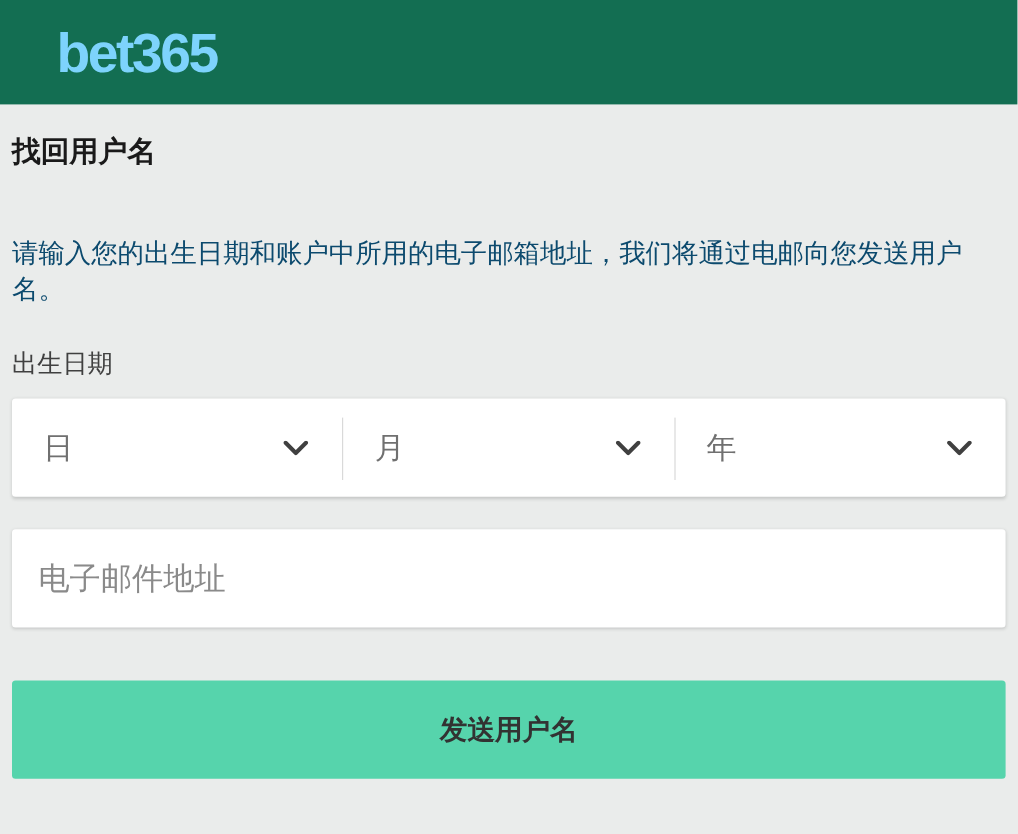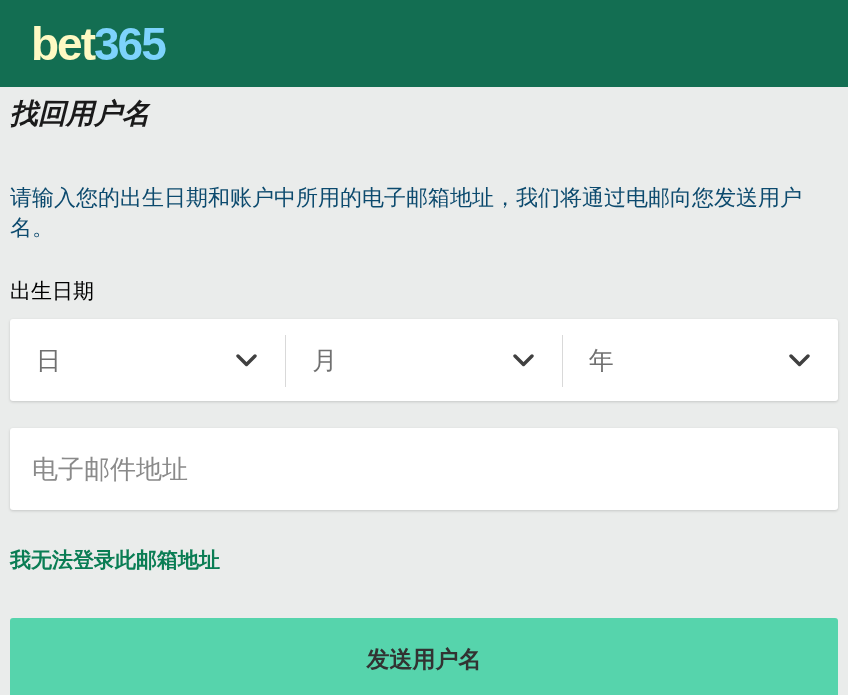--- a/index.html
+++ b/index.html
@@ -16,42 +16,41 @@
     padding-left: 31px;
   }
   .logo {
     font-size: 46px;
     font-weight: 700;
     letter-spacing: -2px;
     line-height: 1;
     cursor: pointer;
     user-select: none;
   }
-  .logo .bet { color: #fef9c3; }
+  .logo .bet { color: #7dd3fc; margin-left: 16px; }
   .logo .n365 { color: #7dd3fc; }
   .content { padding: 0 10px; }
   .page-title {
-    margin-top: 7px;
-    font-size: 28px;
+    margin-top: 20px;
+    font-size: 24px;
     line-height: 40px;
     font-weight: 700;
     color: #1a1a1a;
-    font-style: italic;
   }
   .instruction {
     margin-top: 49px;
     font-size: 22px;
     line-height: 30px;
     color: #0c4a6e;
   }
   .dob-label {
     margin-top: 34px;
     font-size: 21px;
     line-height: 28px;
-    color: #000000;
+    color: #404040;
   }
   .card {
     background: #ffffff;
     border-radius: 3px;
     box-shadow: 0 1px 3px rgba(0,0,0,0.16);
     height: 82px;
     width: 828px;
     margin-left: 0px;
   }
   .dob-card {
@@ -167,17 +166,16 @@
             <polyline points="2,2 10.5,10.5 19,2" fill="none" stroke="#404040" stroke-width="3.4" stroke-linecap="round" stroke-linejoin="round"></polyline>
           </svg>
       </span>
     </div>
   </div>
 
   <div class="card email-card">
     <input class="email-input" type="text" placeholder="电子邮件地址" style="">
   </div>
 
-  <a class="cannot-access-link">我无法登录此邮箱地址</a>
 
   <button class="send-button">发送用户名</button>
 
 </main>
 
 </body></html>

